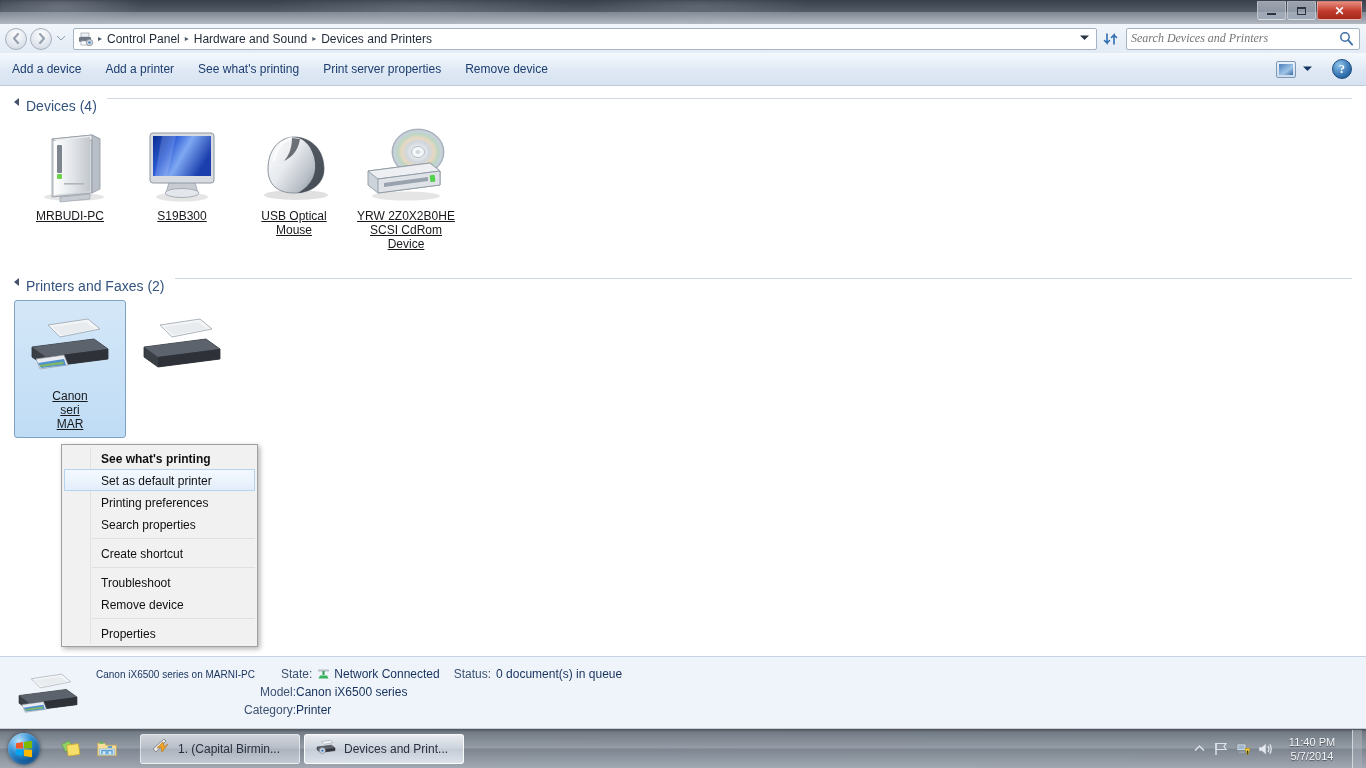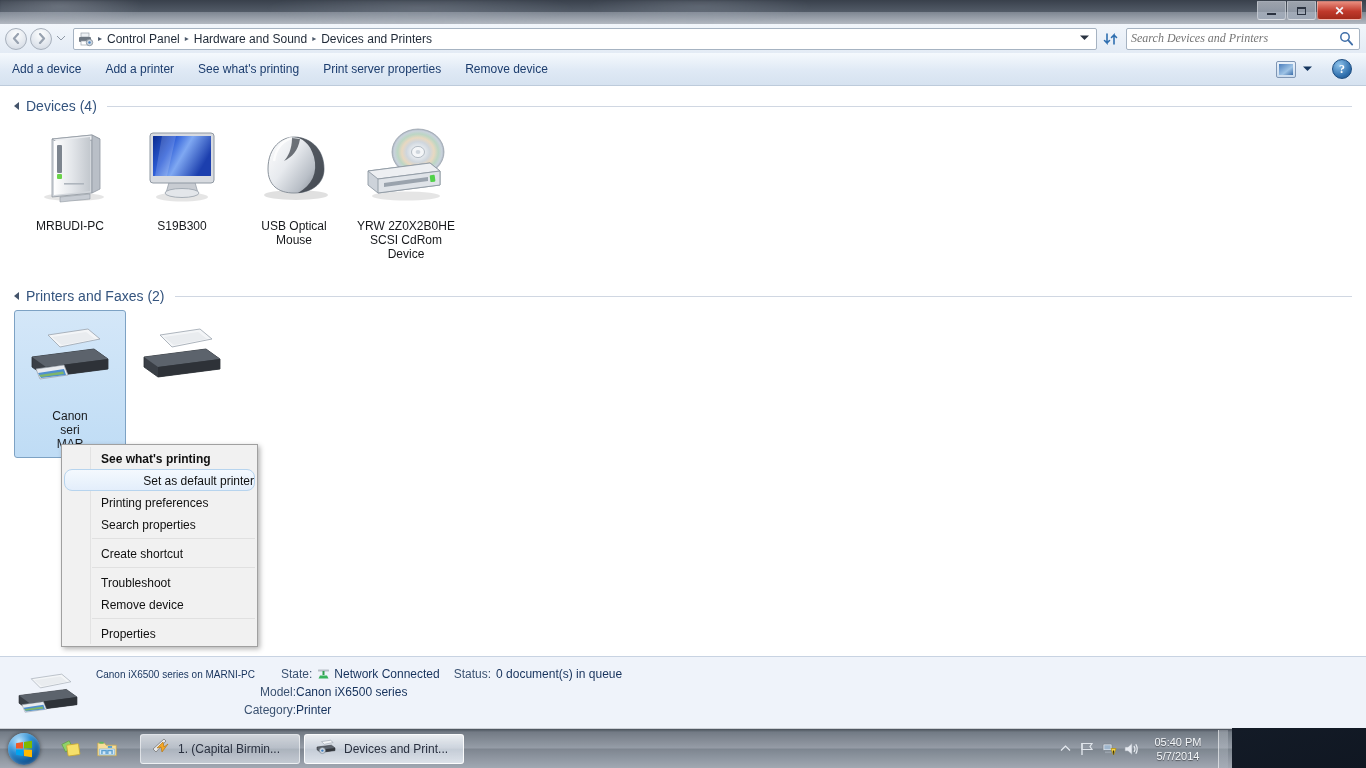--- a/index.html
+++ b/index.html
@@ -142,21 +142,21 @@
     display:flex; align-items:center; justify-content:center;
     font-family:"Liberation Serif", serif;
   }
 
   
   #content {
     position:absolute; left:0; top:86px; width:1366px; height:570px;
     background:#fff; overflow:hidden;
   }
   .group-header {
-    display:flex; align-items:center; padding:0 14px; margin-top:12px;
+    display:flex; align-items:flex-start; padding:0 14px; margin-top:12px;
   }
   .grp-tri {
     width:0; height:0; margin-right:7px;
     border-top:4px solid transparent; border-bottom:4px solid transparent;
     border-right:5px solid #44546b;
   }
   .grp-title { font-size:14px; color:#34547e; white-space:nowrap; }
   .grp-rule { flex:1; height:1px; background:#d0d7e2; margin-left:10px; }
 
   .tilerow { display:flex; padding-left:14px; margin-top:6px; }
@@ -164,21 +164,21 @@
     width:112px; padding:6px 4px 6px 4px;
     display:flex; flex-direction:column; align-items:center;
     border:1px solid transparent; border-radius:3px;
   }
   .tile.selected {
     background: linear-gradient(to bottom,#d4e7f8,#bfdcf5);
     border:1px solid #7da2c4;
   }
   .tile-icon { height:76px; display:flex; align-items:flex-end; justify-content:center; }
   .tile-label {
-    margin-top:16px; font-size:12px; color:#17191c; text-align:center; line-height:14px;
+    margin-top:6px; font-size:12px; color:#17191c; text-align:center; line-height:14px;text-decoration:underline;
   }
 
   
   #statusbar {
     position:absolute; left:0; top:656px; width:1366px; height:72px;
     background:#eff3fa; border-top:1px solid #c8d3e2;
     display:flex; align-items:flex-start;
   }
   #statusbar .sb-icon { width:96px; display:flex; justify-content:center; padding-top:8px; }
   .sb-info { padding-top:8px; }
@@ -201,27 +201,27 @@
     position:absolute; left:28px; top:2px; bottom:2px; width:1px; background:#e2e2e2;
   }
   .mi {
     position:relative; height:22px; line-height:22px;
     padding-left:36px; font-size:12px; color:#101010; white-space:nowrap;
     border:1px solid transparent; margin:0 2px;
   }
   .mi.bold { font-weight:bold; }
   .mi.hl {
     background: linear-gradient(to bottom,#f4f9fe,#e3eefb);
-    border:1px solid #b7d4ee; border-radius:8px;text-align:right;
+    border:1px solid #b7d4ee; border-radius:0;
   }
   .mi-sep { height:1px; background:#e0e0e0; margin:3px 2px 3px 30px; }
 
   
   #taskbar {
-    position:absolute; left:0; top:728px; width:1232px; height:40px;
+    position:absolute; left:0; top:728px; width:1366px; height:40px;
     background: linear-gradient(to bottom,
       rgba(75,82,92,.96) 0%, rgba(120,128,138,.94) 8%,
       rgba(158,165,175,.93) 48%, rgba(132,140,150,.94) 52%,
       rgba(168,175,185,.95) 100%);
     border-top:1px solid rgba(255,255,255,.45);
     display:flex; align-items:center;
   }
   #startorb {
     width:48px; height:38px; display:flex; align-items:center; justify-content:center;
   }
@@ -655,18 +655,18 @@
       </svg>
     </div>
     <div class="trayicon">
       <svg width="16" height="16" viewBox="0 0 16 16">
         <path d="M2 6 L5 6 L9 2.5 L9 13.5 L5 10 L2 10 Z" fill="#e6eaf0" stroke="#9aa3ad" stroke-width=".6"></path>
         <path d="M11 5 Q13 8 11 11" fill="none" stroke="#e6eaf0" stroke-width="1.2"></path>
         <path d="M12.8 3.2 Q15.6 8 12.8 12.8" fill="none" stroke="#e6eaf0" stroke-width="1.2"></path>
       </svg>
     </div>
     <div class="clock">
-      <div>05:40 PM</div>
+      <div>11:40 PM</div>
       <div>5/7/2014</div>
     </div>
     <div class="showdesk"></div>
   </div>
 </div>
 
 </body></html>

